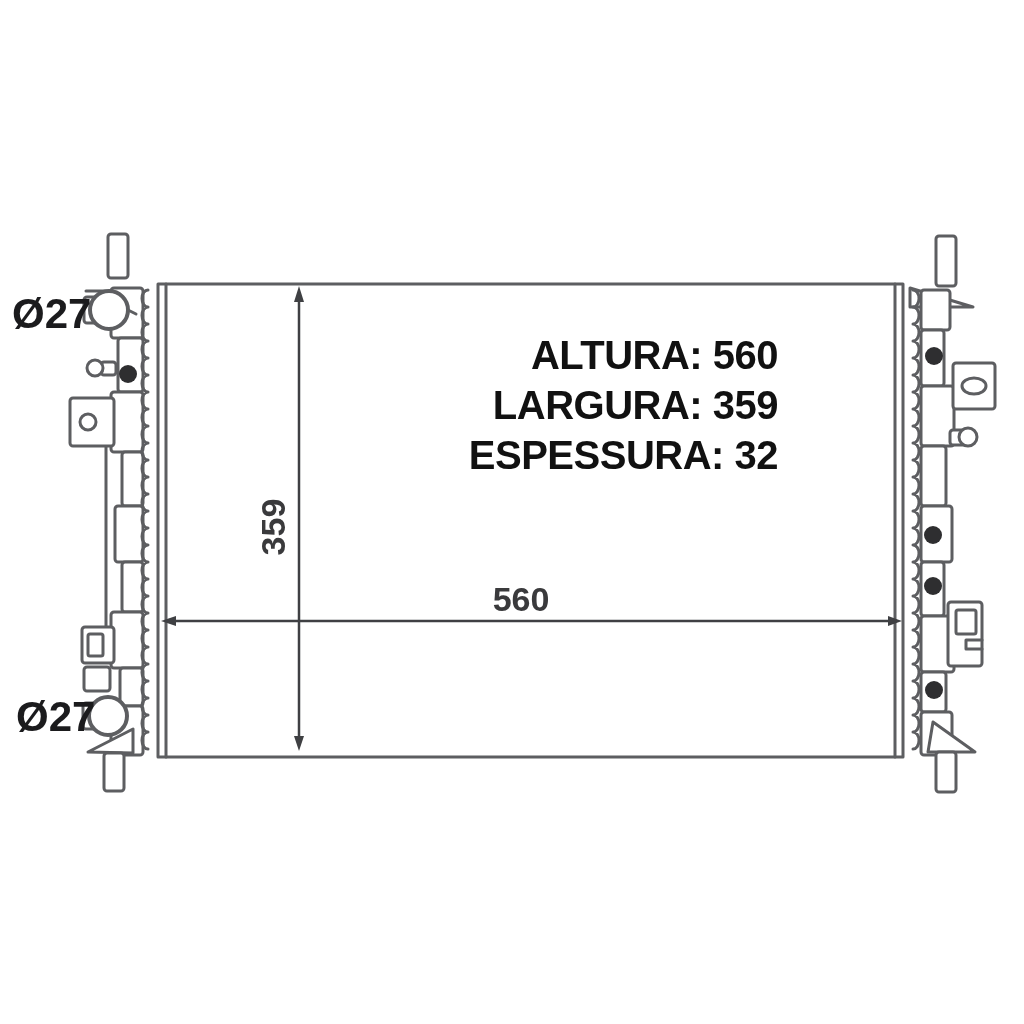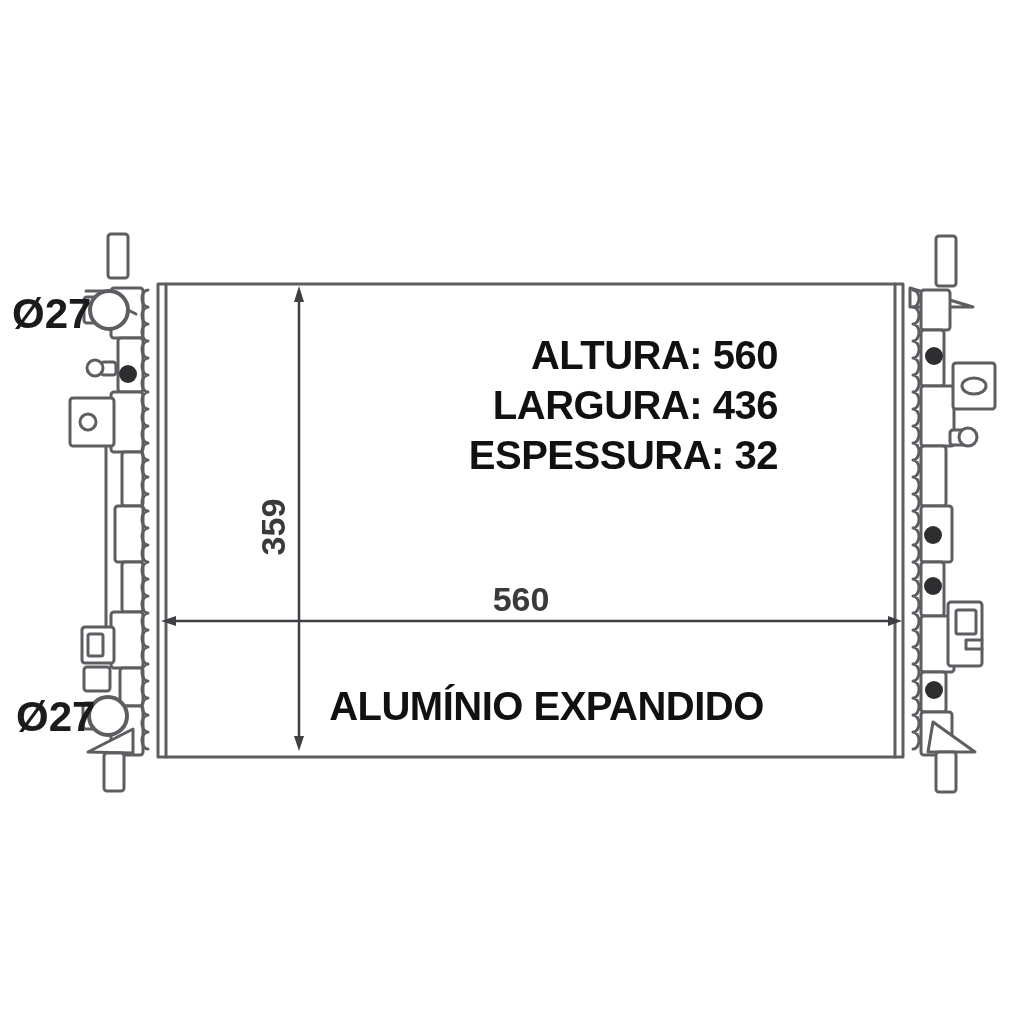--- a/index.html
+++ b/index.html
@@ -177,19 +177,18 @@
       <polygon class="dimfill" points="888,616 888,626 902,621"></polygon>
       <text class="dimtxt" x="521" y="611" text-anchor="middle">560</text>
     </g>
 
     <text class="pipetxt" x="12" y="328">Ø27</text>
     <text class="pipetxt" x="16" y="731">Ø27</text>
   </svg>
 
   <div class="specs">
     <div>ALTURA: 560</div>
-    <div>LARGURA: 436</div>
+    <div>LARGURA: 359</div>
     <div>ESPESSURA: 32</div>
   </div>
 
-  <div class="material">ALUMÍNIO EXPANDIDO</div>
 
 </div>
 
 </body></html>

